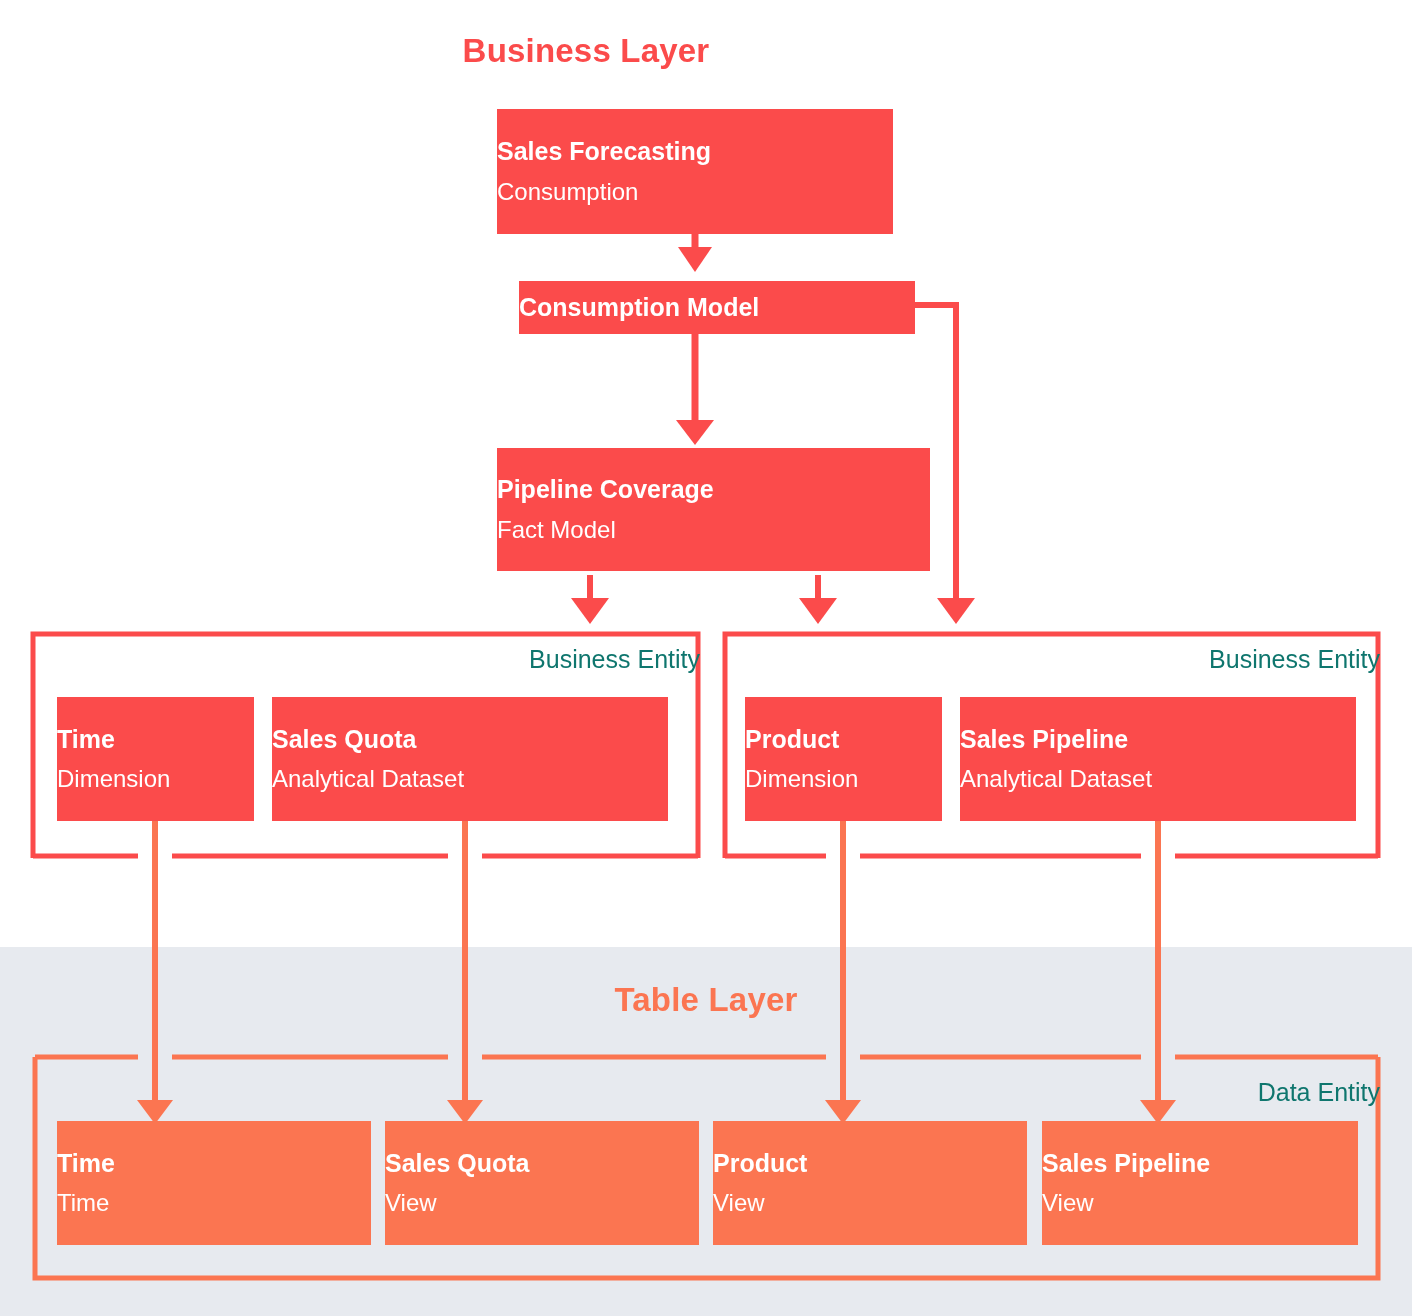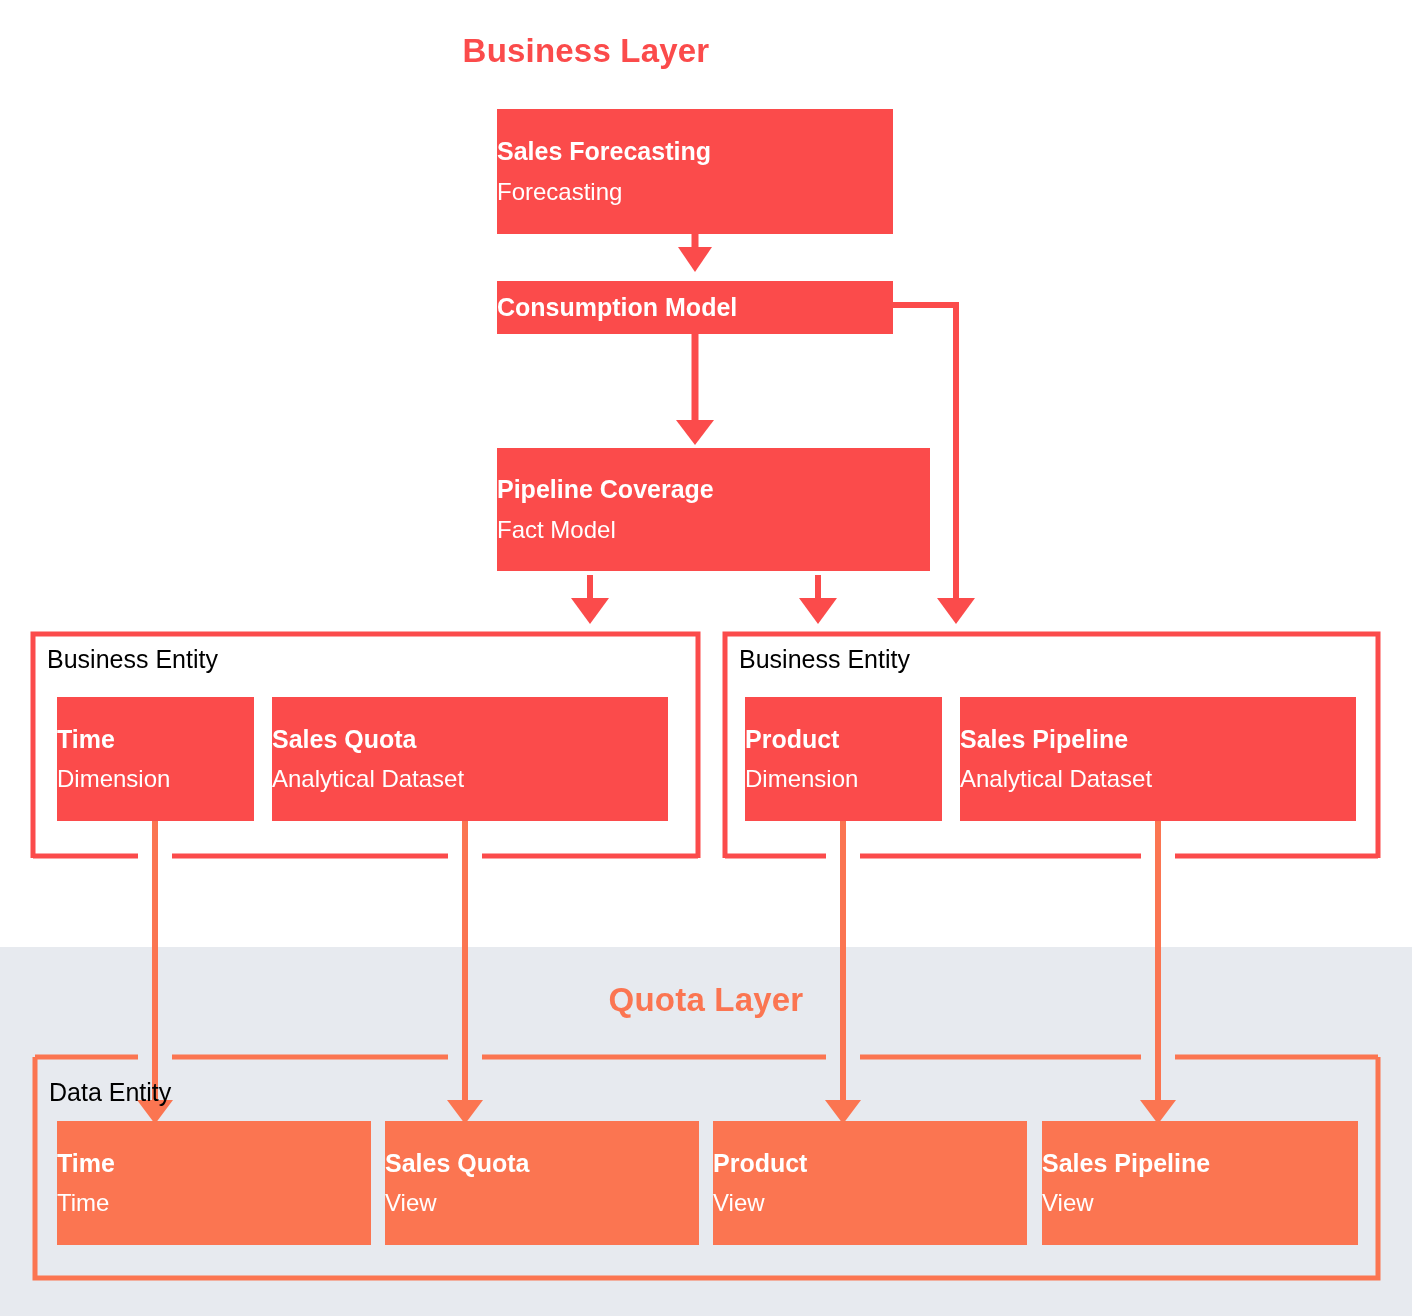--- a/index.html
+++ b/index.html
@@ -36,27 +36,27 @@
   .node .sub{font-weight:normal;font-size:24px;line-height:1.1;margin-top:13px;}
   .node.single .nm{font-size:25px;}
   .red{background:#fb4b4b;}
   .orange{background:#fb7551;}
 
   .group{
     position:absolute;box-sizing:border-box;
     background:transparent;
   }
   .group-label{
-    position:absolute;width:100%;text-align:left;
-    font-size:25px;color:#000000;font-weight:normal;padding-left:16px;
+    position:absolute;width:100%;text-align:right;
+    font-size:25px;color:#0f766e;font-weight:normal;
   }
 
   
   #node-sales-forecasting{left:497px;top:109px;width:396px;height:125px;}
-  #node-consumption-model{left:497px;top:281px;width:396px;height:53px;}
+  #node-consumption-model{left:519px;top:281px;width:396px;height:53px;}
   #node-pipeline-coverage{left:497px;top:448px;width:433px;height:123px;}
 
   
   #group-business-entity-left{left:31px;top:632px;width:669px;height:226px;}
   #group-business-entity-right{left:723px;top:632px;width:657px;height:226px;}
   #group-business-entity-left .group-label,
   #group-business-entity-right .group-label{top:13px;}
 
   #node-time-dim{left:57px;top:697px;width:197px;height:124px;}
   #node-sales-quota-ds{left:272px;top:697px;width:396px;height:124px;}
@@ -149,37 +149,37 @@
       <path d="M35,1057 L138,1057"></path>
       <path d="M172,1057 L448,1057"></path>
       <path d="M482,1057 L826,1057"></path>
       <path d="M860,1057 L1141,1057"></path>
       <path d="M1175,1057 L1378,1057"></path>
     </g>
   </svg>
 
   <div class="title" id="business-layer-title">Business Layer</div>
 
-  <div class="title" id="data-layer-title">Quota Layer</div>
+  <div class="title" id="data-layer-title">Table Layer</div>
 
   <div class="group" id="group-business-entity-left">
     <div class="group-label">Business Entity</div>
   </div>
 
   <div class="group" id="group-business-entity-right">
     <div class="group-label">Business Entity</div>
   </div>
 
   <div class="group" id="group-data-entity">
     <div class="group-label">Data Entity</div>
   </div>
 
   <div class="node red" id="node-sales-forecasting">
     <div class="nm">Sales Forecasting</div>
-    <div class="sub">Forecasting</div>
+    <div class="sub">Consumption</div>
   </div>
 
   <div class="node red single" id="node-consumption-model">
     <div class="nm">Consumption Model</div>
   </div>
 
   <div class="node red" id="node-pipeline-coverage">
     <div class="nm">Pipeline Coverage</div>
     <div class="sub">Fact Model</div>
   </div>

